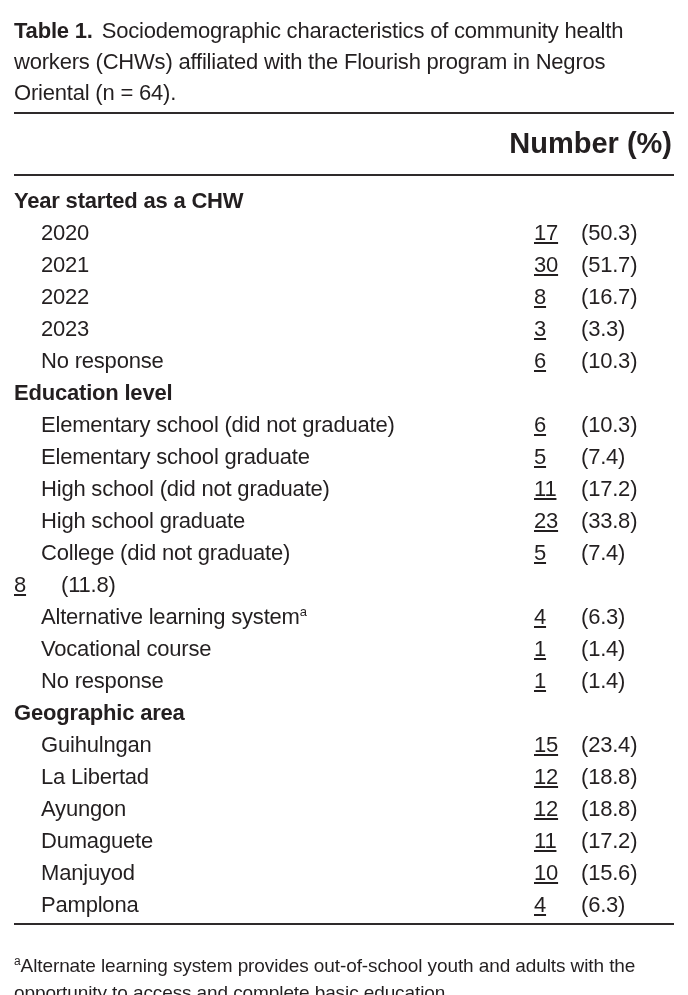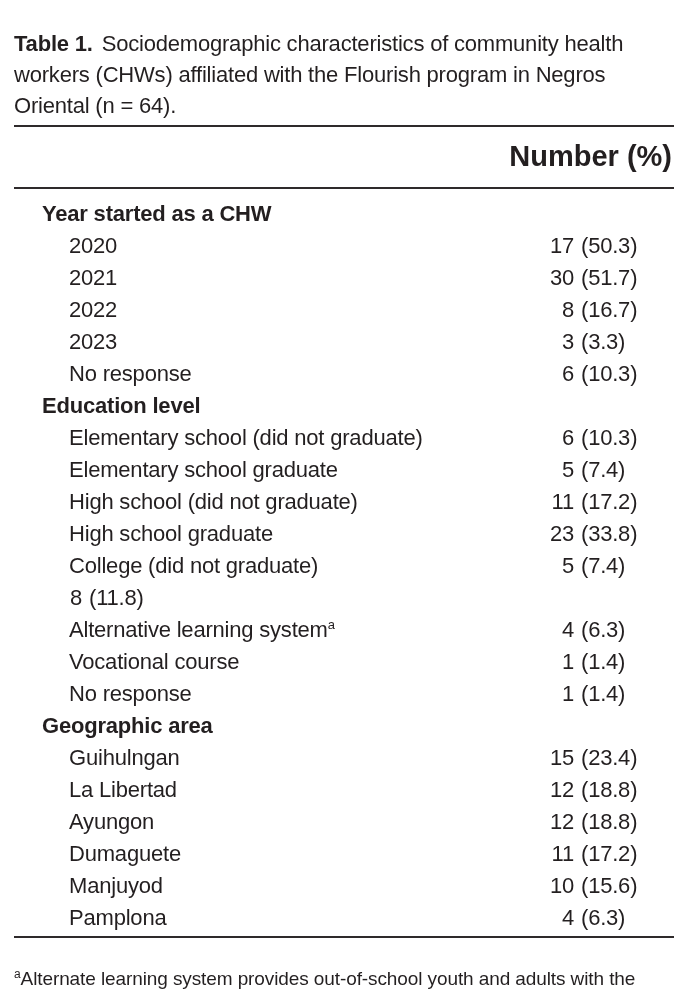--- a/index.html
+++ b/index.html
@@ -8,21 +8,21 @@
     background: #ffffff;
   }
   .page {
     position: relative;
     width: 688px;
     height: 995px;
     box-sizing: border-box;
     background: #ffffff;
     color: #231f20;
     font-family: "Liberation Sans", sans-serif;
-    padding: 28px 14px 0 14px;
+    padding: 15px 14px 0 14px;
     overflow: hidden;
   }
   
   .caption {
     font-size: 22px;
     line-height: 31px;
     letter-spacing: -0.2px;
     margin-bottom: 4px;
   }
   .cap-label {
@@ -41,21 +41,20 @@
     justify-content: flex-end;
     align-items: center;
     font-weight: bold;
     font-size: 29px;
     padding: 13px 2px 14px 0;
   }
   
   .tbody {
     padding-top: 9px;
     padding-bottom: 2px;
-    margin-left: 28px;
   }
   .row {
     display: flex;
     align-items: baseline;
     height: 32px;
     line-height: 32px;
     font-size: 22px;
     letter-spacing: -0.2px;
   }
   .row.section {
@@ -72,21 +71,22 @@
   }
   .row .val {
     flex: 0 0 140px;
     display: flex;
     justify-content: flex-start;
     white-space: nowrap;
   }
   .row .cnt {
     display: inline-block;
     width: 40px;
-    text-align: right;
+    text-align: left;
+    text-decoration: underline;
   }
   .row .pct {
     margin-left: 7px;
   }
   
   .footnote {
     margin-top: 27px;
     font-size: 19px;
     line-height: 27px;
     letter-spacing: -0.1px;

